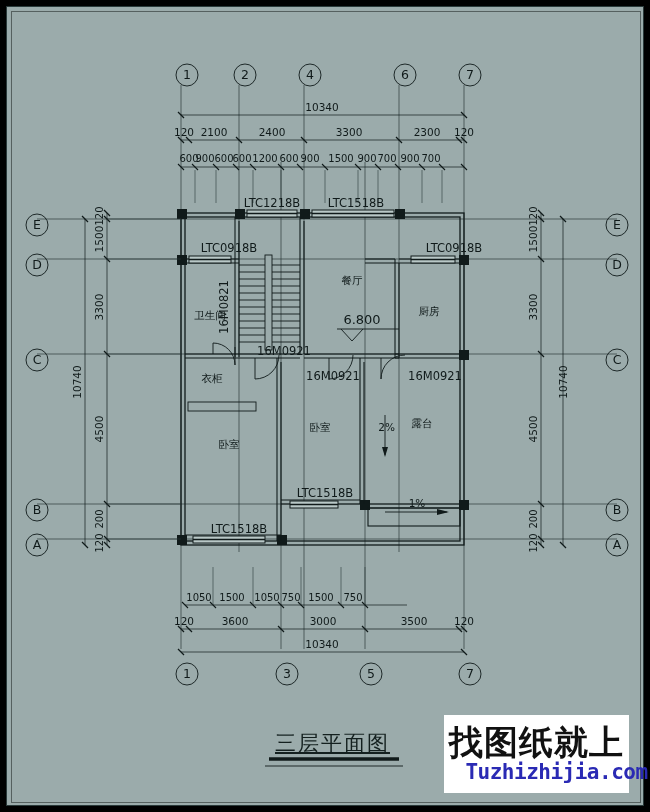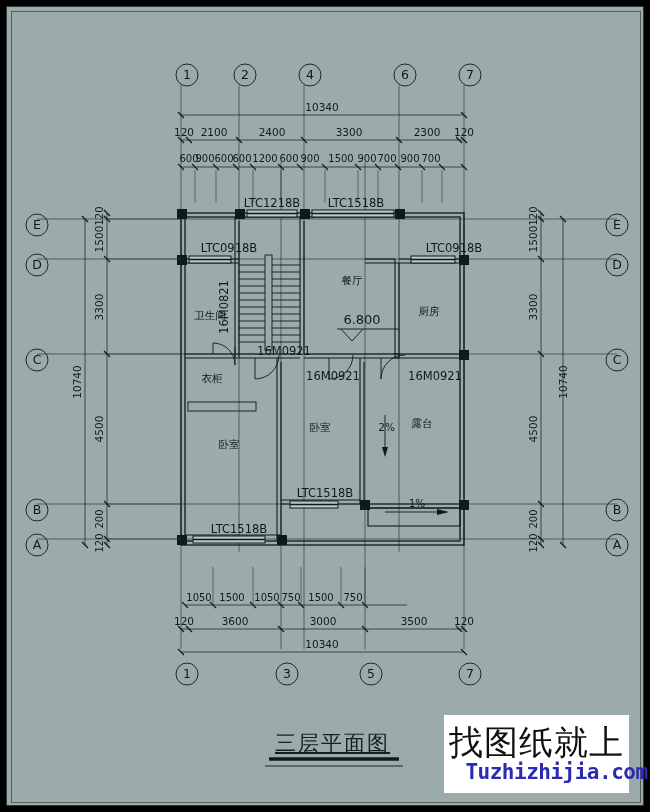--- a/index.html
+++ b/index.html
@@ -28,21 +28,21 @@
     position: absolute;
     left: 437px; top: 708px;
     width: 185px; height: 78px;
     background: #fff;
     display: flex; flex-direction: column;
     align-items: center; justify-content: center;
     line-height: 1;
   }
   .wm-cn {
     font-family: "DejaVu Sans", sans-serif;
-    font-size: 34px; font-weight: 400; color: #111;
+    font-size: 34px; font-weight: 700; color: #111;
     letter-spacing: 1px;
   }
   .wm-en {
     font-family: "DejaVu Sans Mono", monospace;
     font-size: 21px; font-weight: 700; color: #2a2ab4;
     margin-top: 3px; letter-spacing: -0.5px; padding-left: 40px;
   }
   .title-cn {
     position: absolute;
     left: 268px; top: 722px;

